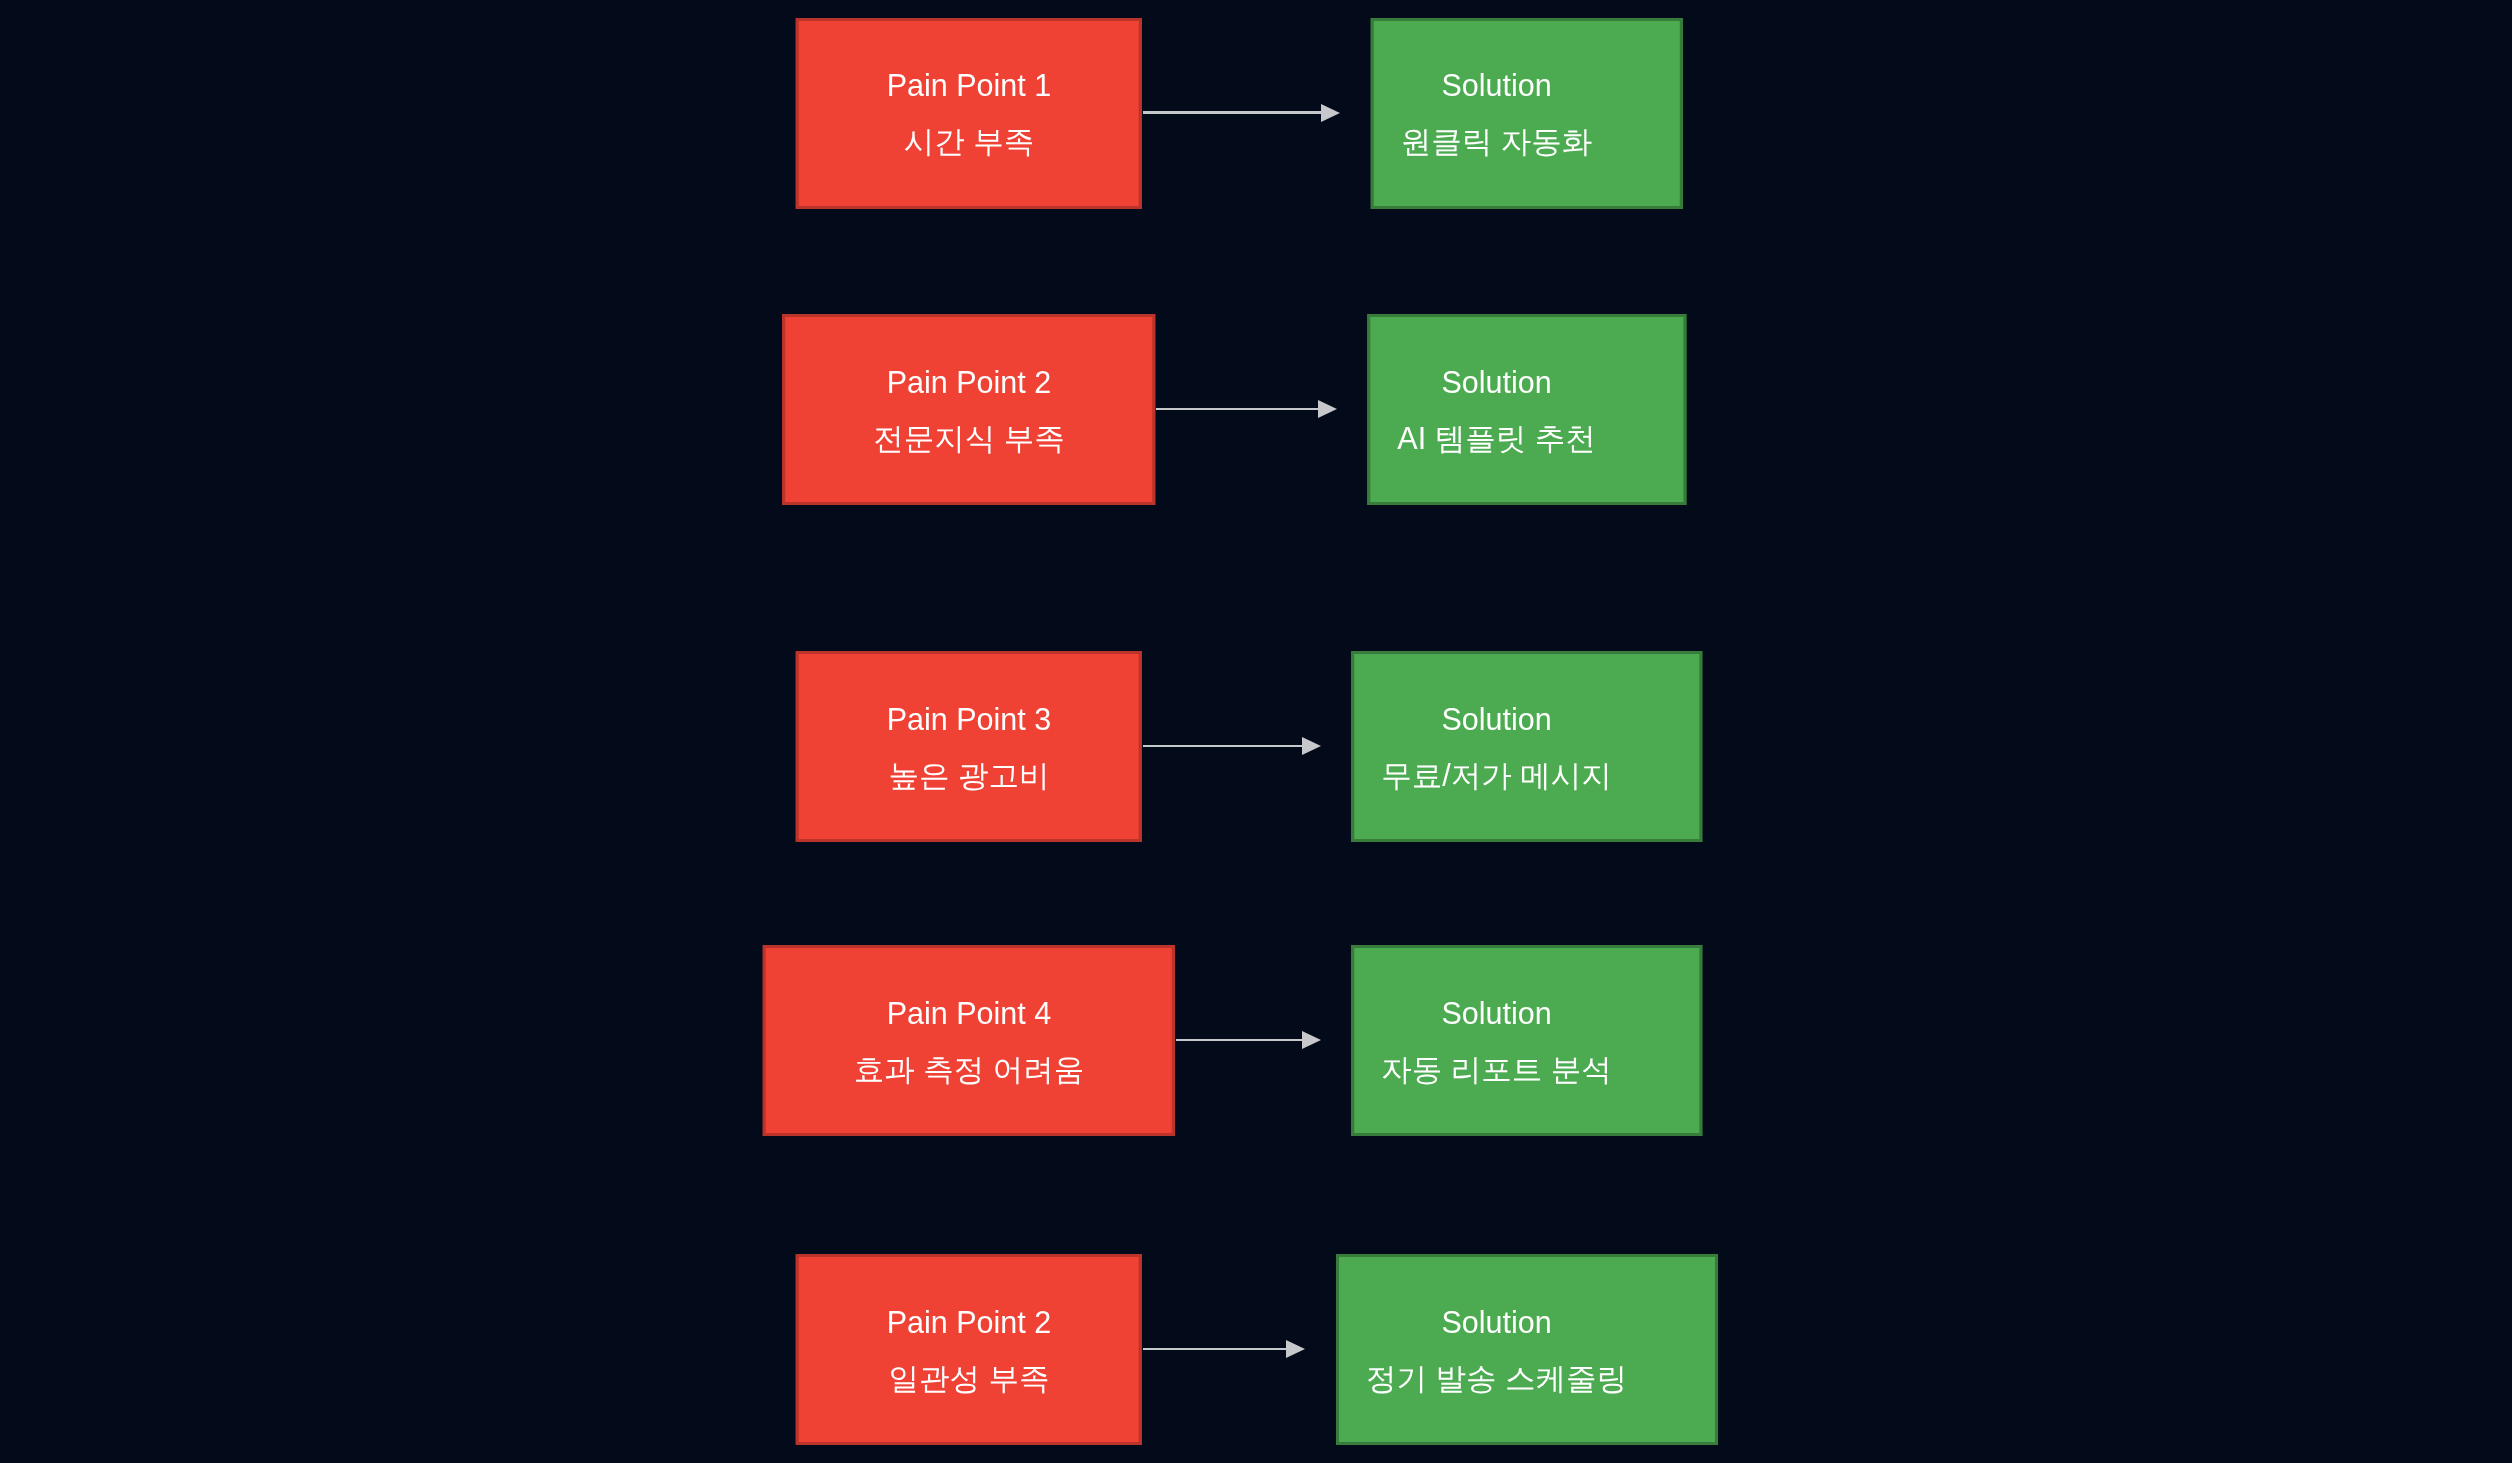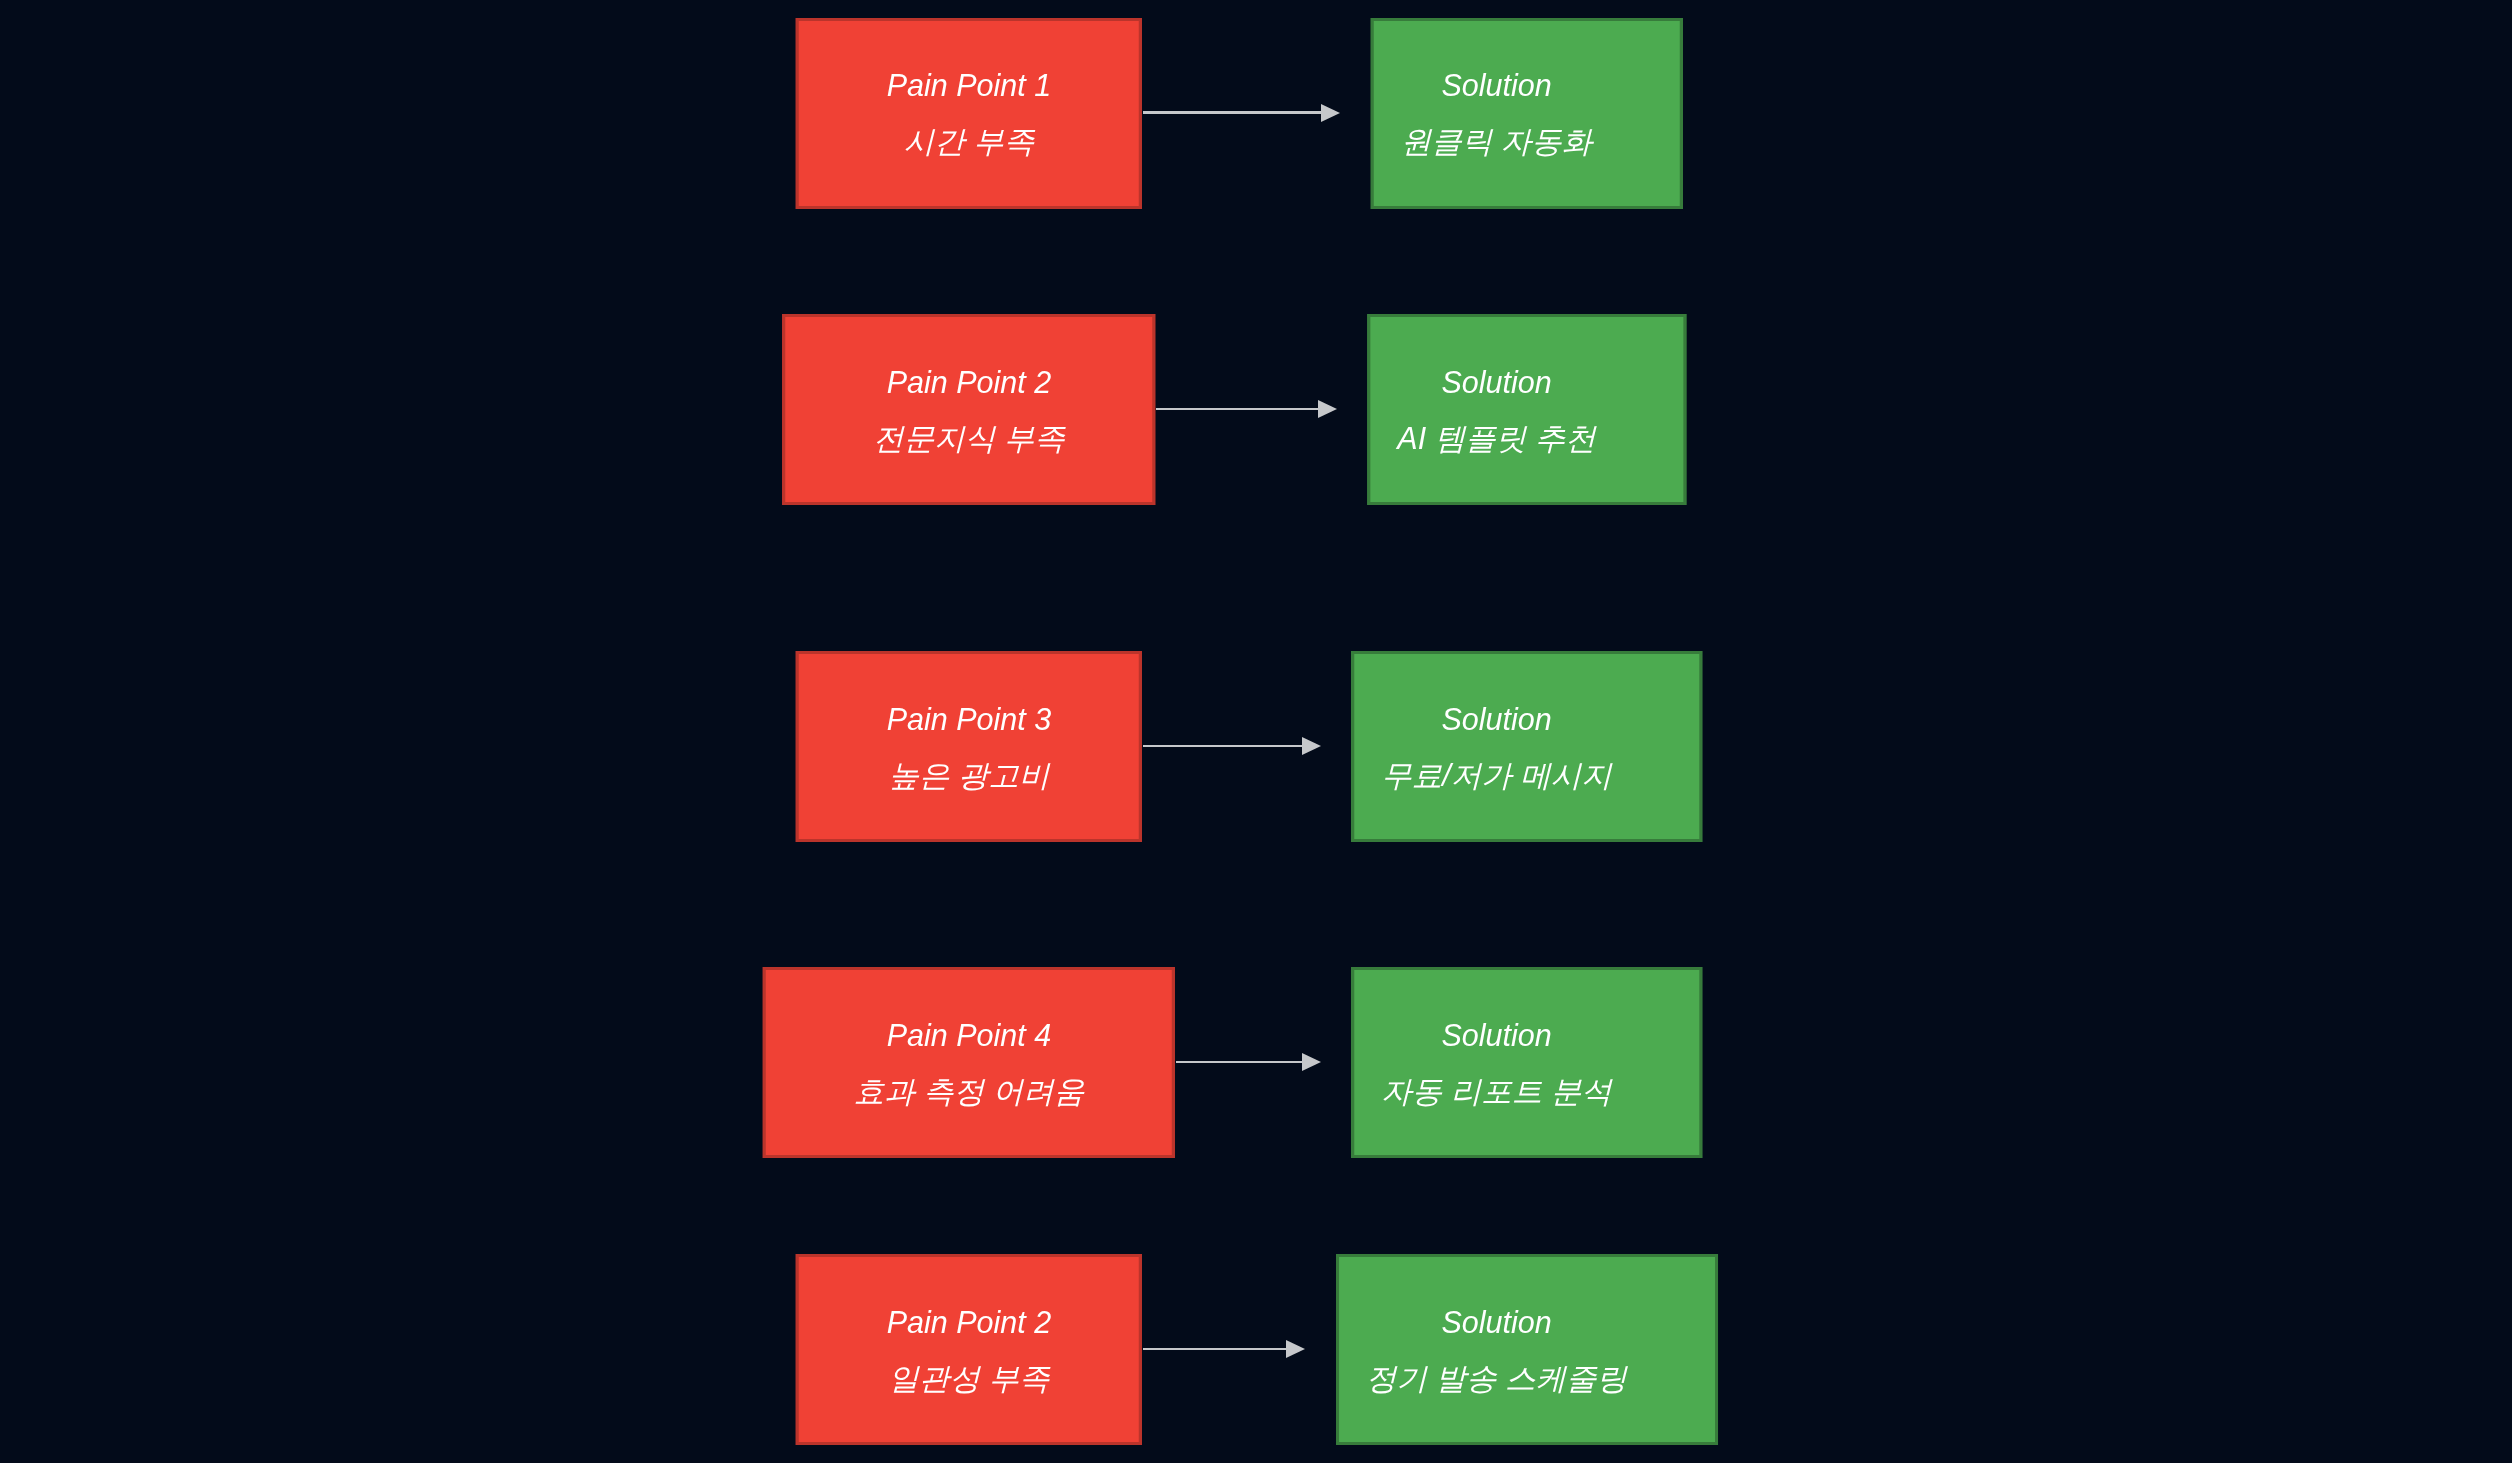--- a/index.html
+++ b/index.html
@@ -31,21 +31,20 @@
     flex-direction: column;
     justify-content: center;
     align-items: center;
     padding: 0 88px;
     white-space: nowrap;
     color: var(--text, #ffffff);
     font-size: 30.5px;
     line-height: 56px;
     text-align: center;
     box-sizing: border-box;
-    font-style: italic;
   }
   .node.pain {
     left: 969px;
     background: var(--pain-fill, #f04135);
     border: 3.7px solid var(--pain-border, #bb342b);
   }
   .node.solution {
     left: 1527px;
     background: var(--solution-fill, #4cab50);
     border: 3.7px solid var(--solution-border, #377c3b);
@@ -104,21 +103,21 @@
       <div>높은 광고비</div>
     </div>
     <div class="shaft" style="left: 1143px; width: 161px;"></div>
     <div class="head" style="left: 1302px;"></div>
     <div class="node solution">
       <div>Solution</div>
       <div>무료/저가 메시지</div>
     </div>
   </div>
 
-  <div class="row" style="top:967px">
+  <div class="row" style="top:945px">
     <div class="node pain">
       <div>Pain Point 4</div>
       <div>효과 측정 어려움</div>
     </div>
     <div class="shaft" style="left: 1176px; width: 128px;"></div>
     <div class="head" style="left: 1302px;"></div>
     <div class="node solution">
       <div>Solution</div>
       <div>자동 리포트 분석</div>
     </div>

